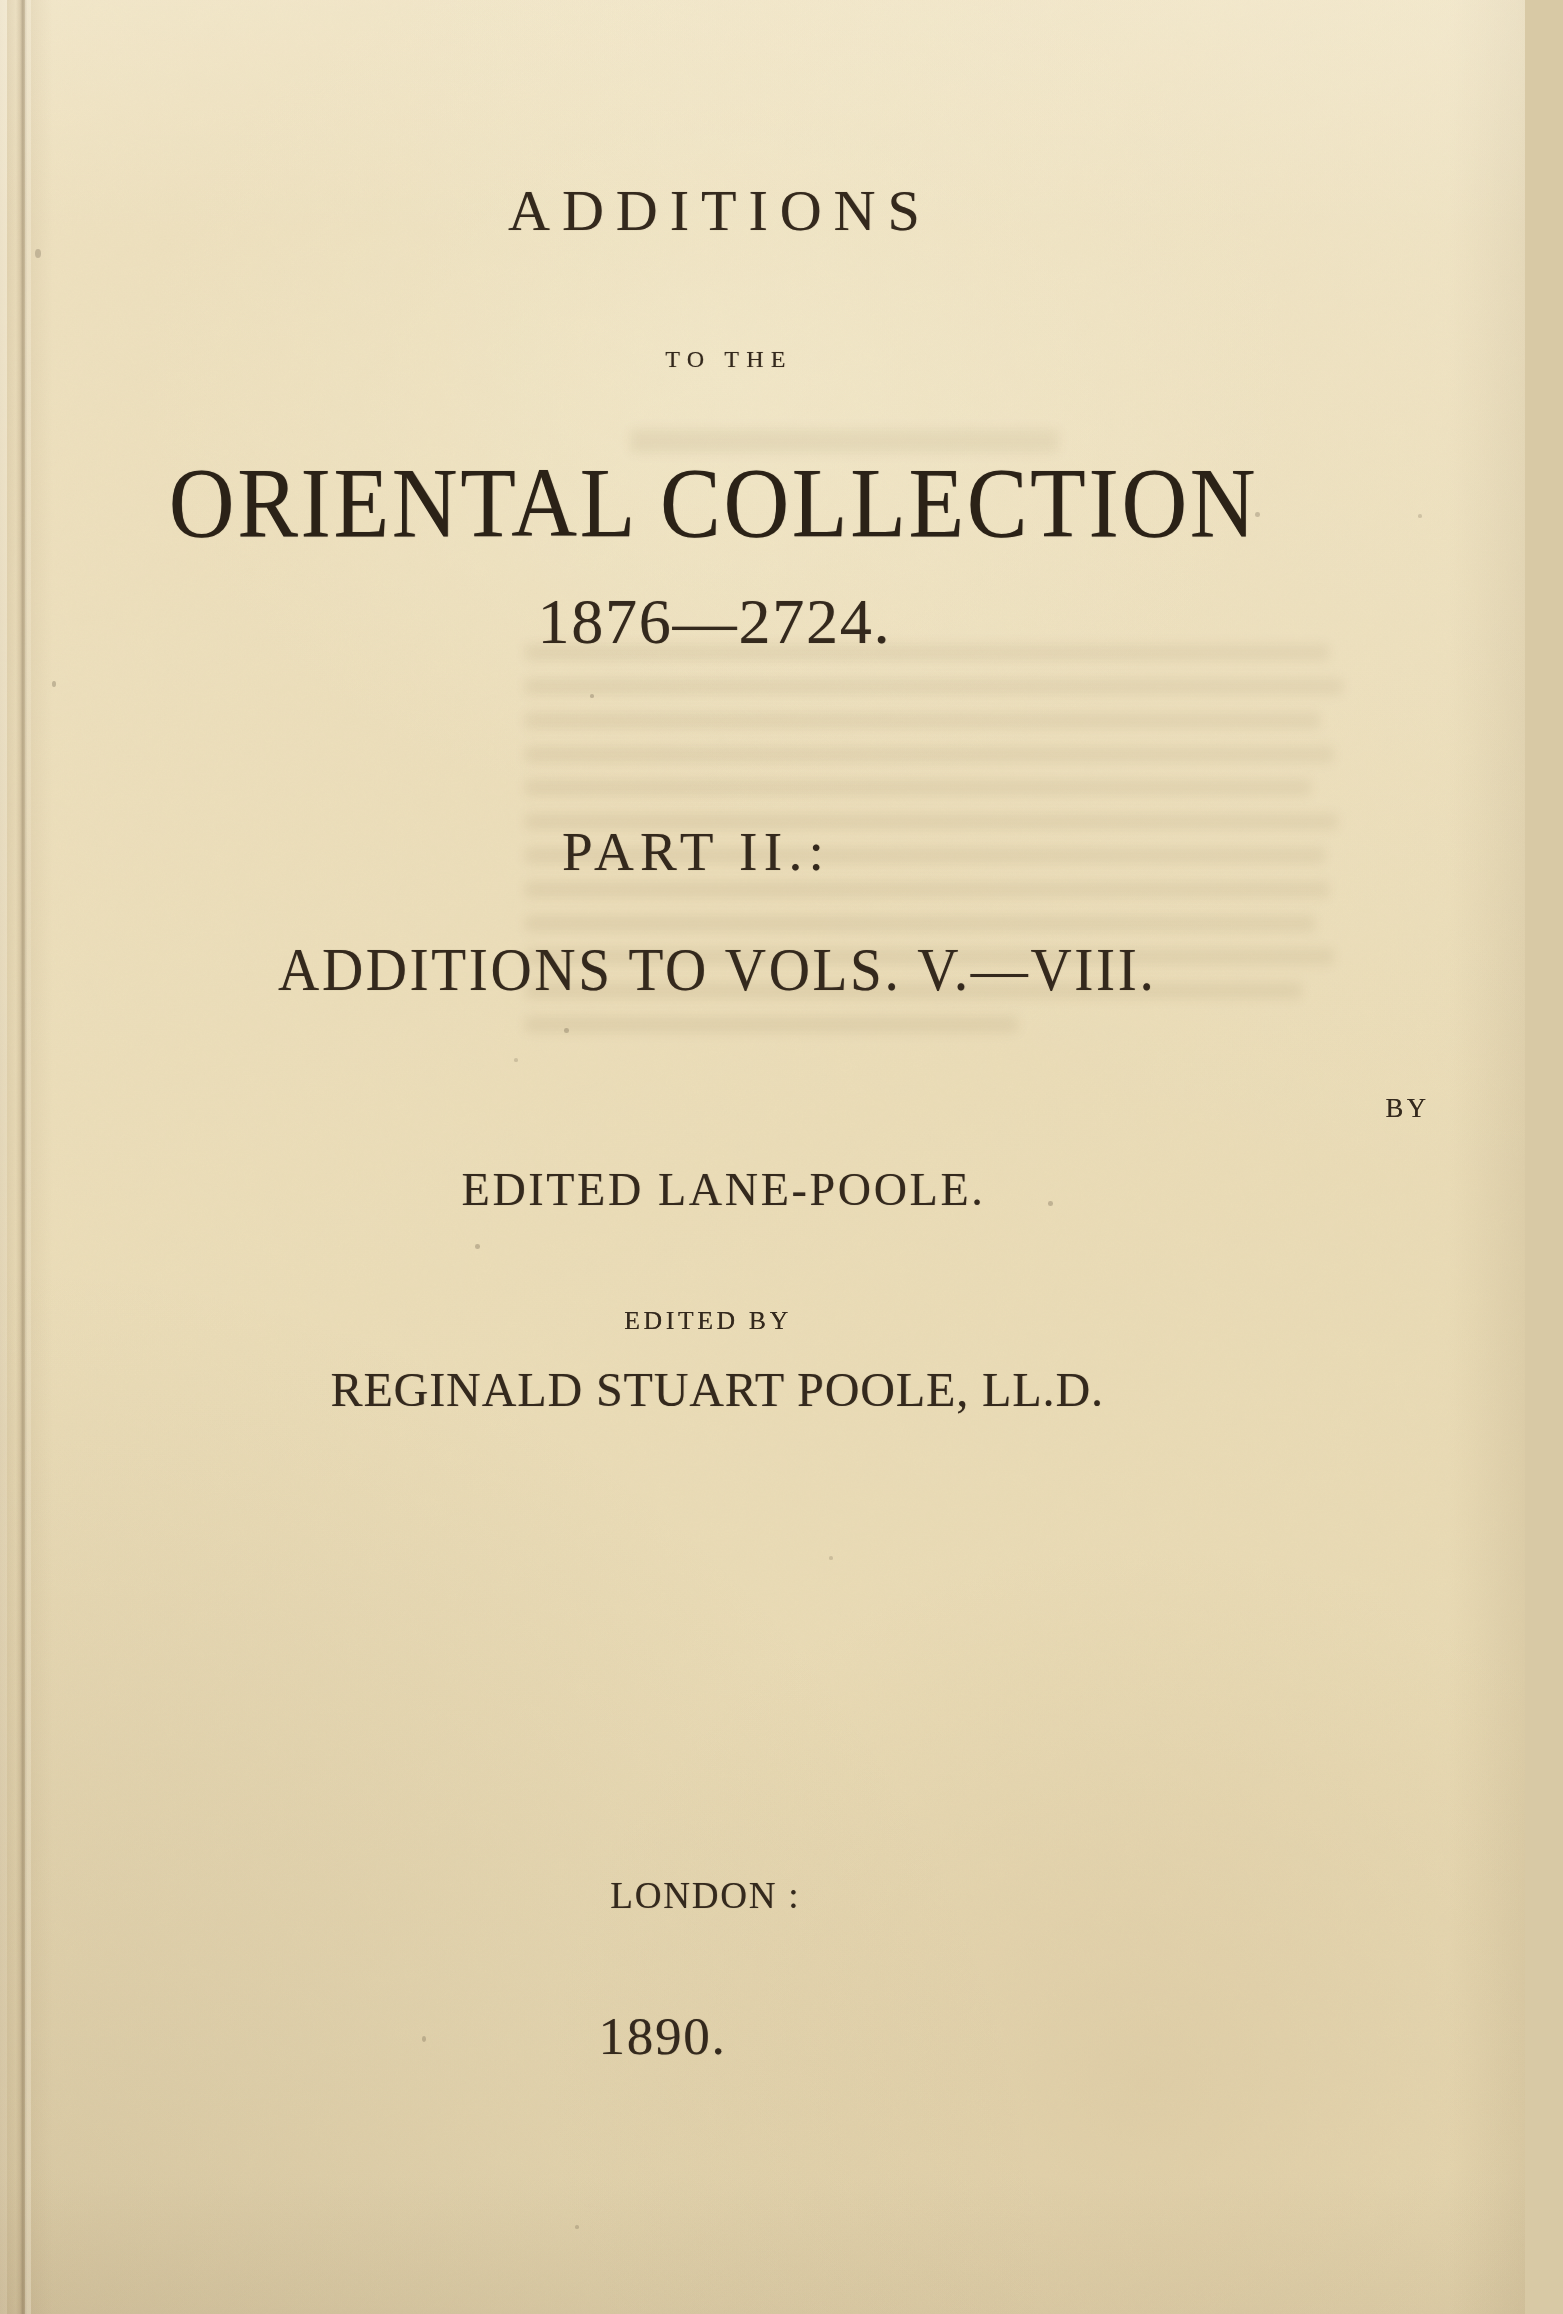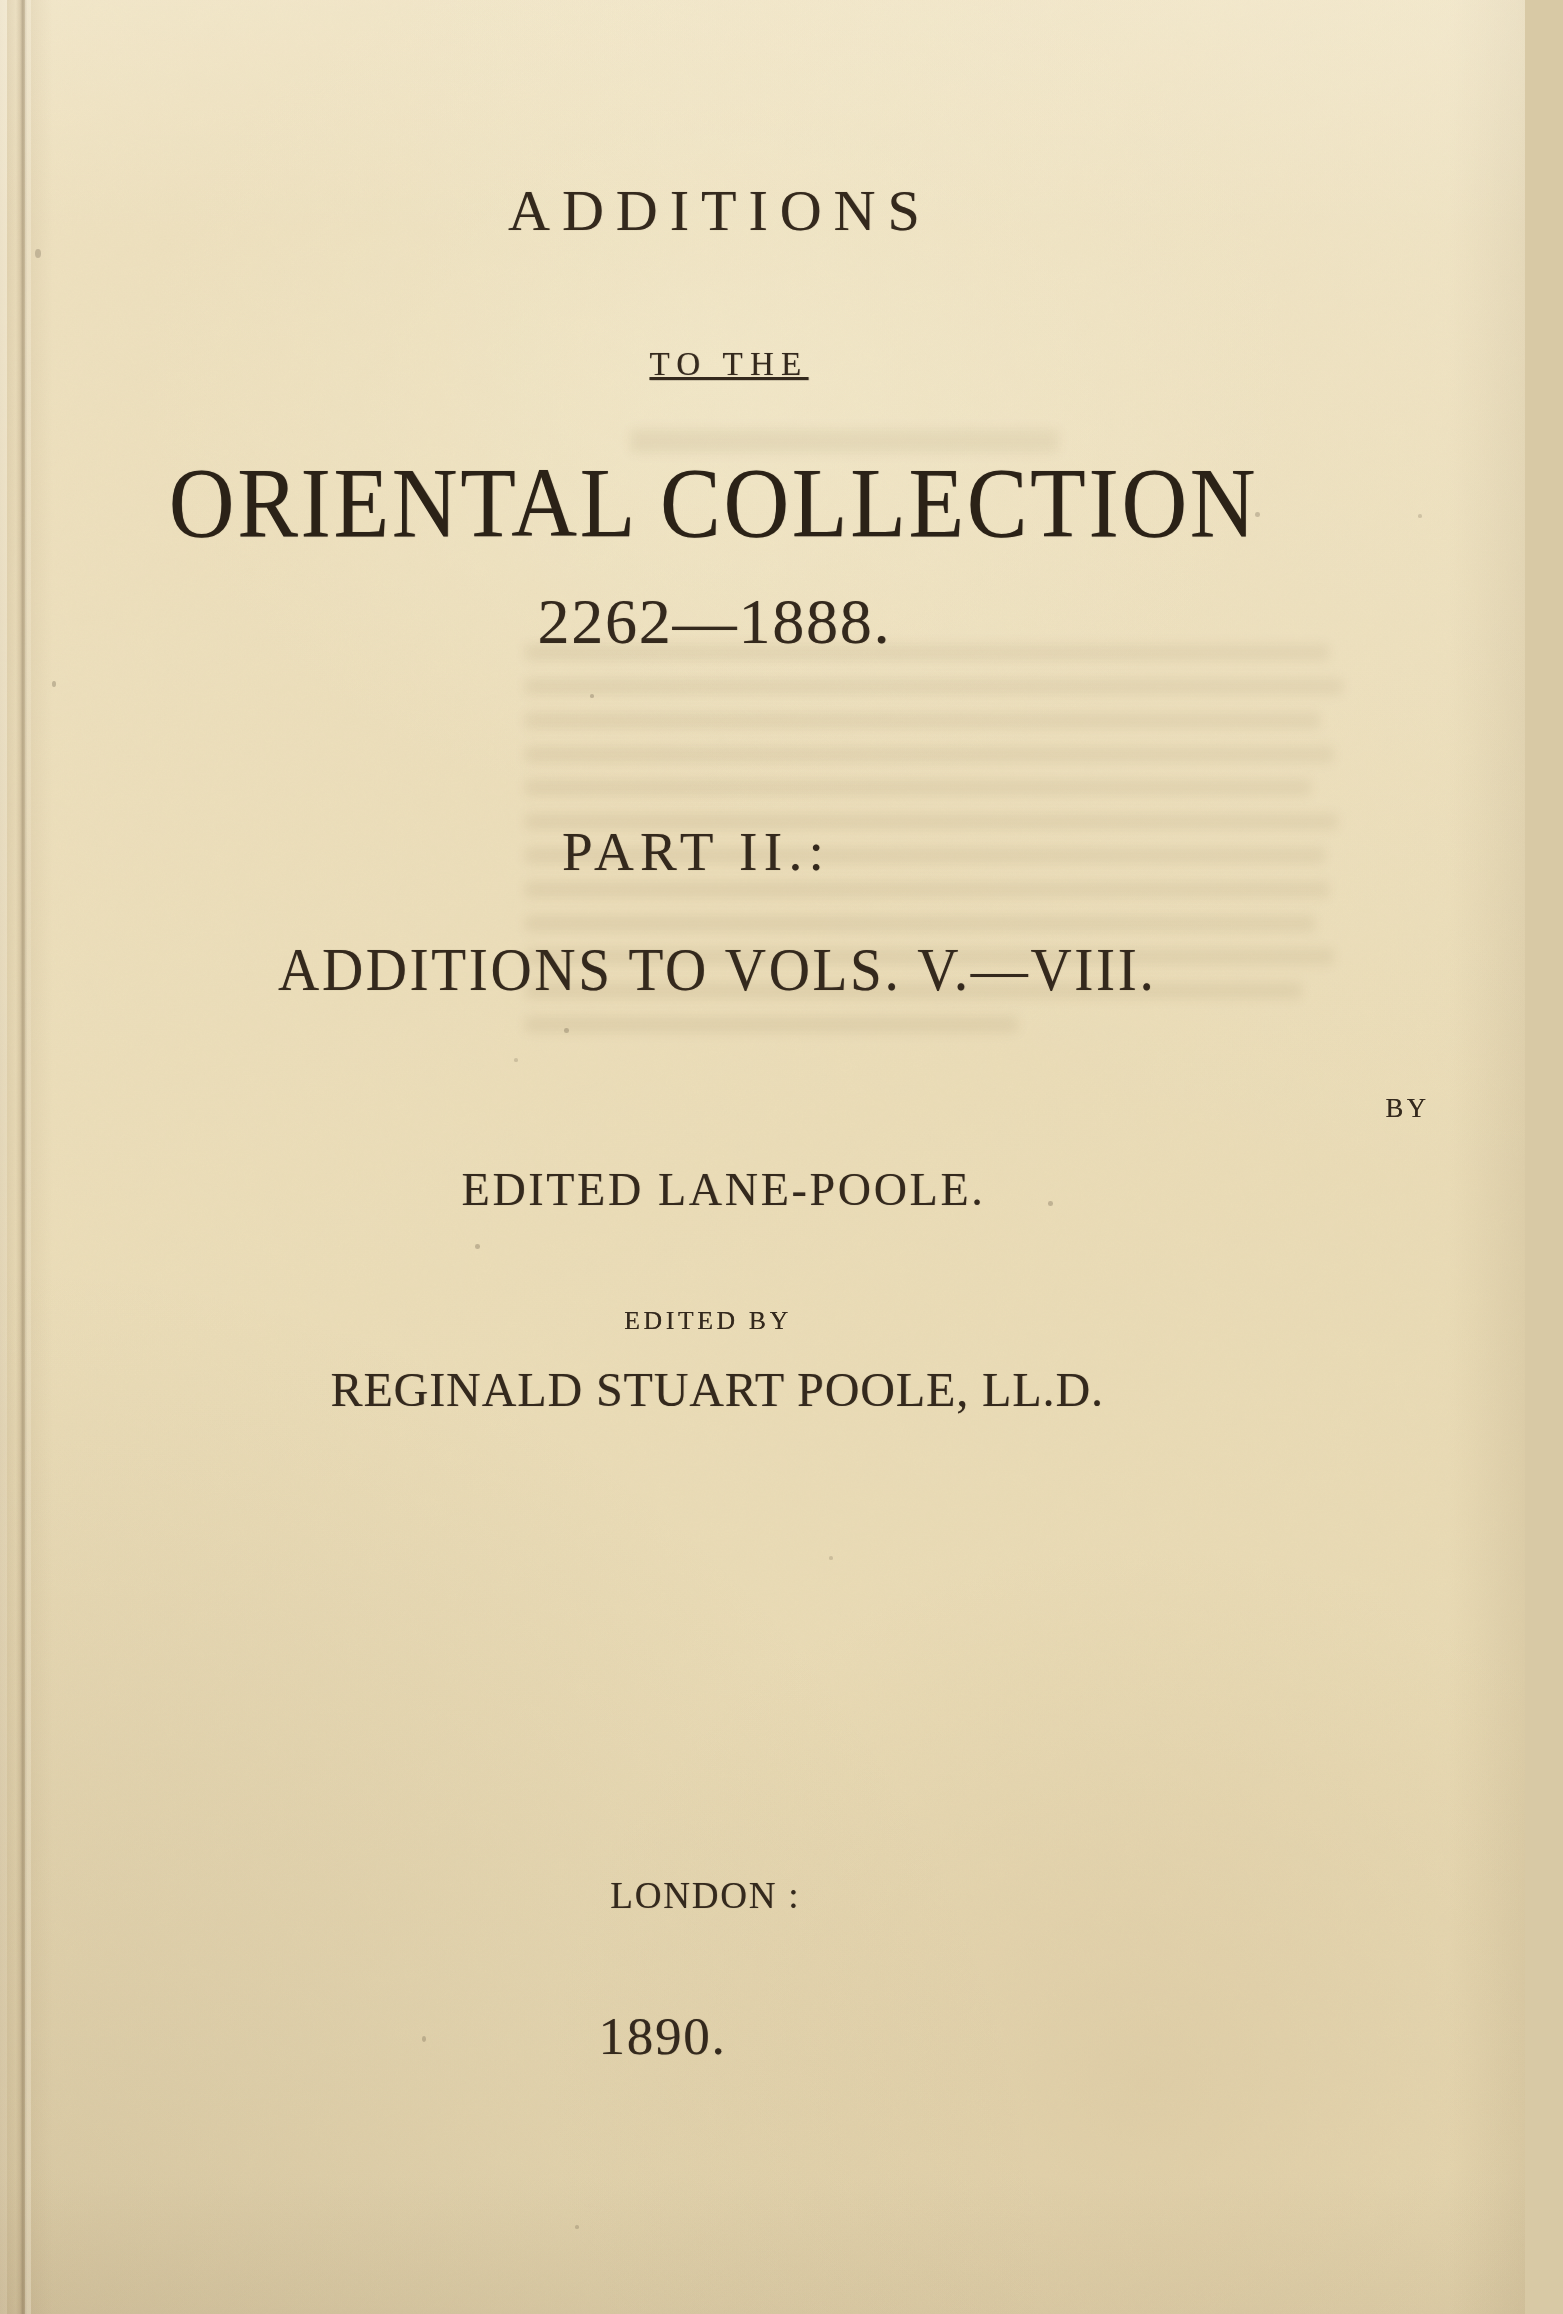--- a/index.html
+++ b/index.html
@@ -45,21 +45,21 @@
   .ghosts{position:absolute;inset:0;z-index:2;filter:blur(5.5px);opacity:.8;pointer-events:none;}
   .ghost{position:absolute;background:rgba(167,147,105,.20);border-radius:4.6px;}
   .speck{position:absolute;background:rgba(70,58,42,.5);border-radius:50%;filter:blur(0.5px);z-index:4;}
   .content{position:absolute;inset:0;z-index:5;}
   .line{
     position:absolute;width:1427px;left:0;text-align:center;
     color:var(--ink);line-height:1.05;white-space:nowrap;
     text-shadow:0.3px 0.4px 0.8px rgba(46,36,26,.45);
   }
   .l-series      {top:181px;font-size:58px;letter-spacing:12px;}
-  .l-connector   {top:347px;font-size:33px;letter-spacing:7.3px;text-decoration:underline;}
+  .l-connector   {top:347px;font-size:24px;letter-spacing:7.3px;}
   .l-main        {top:450px;font-size:91px;letter-spacing:2.7px;color:#2b2217;
                   transform:scaleY(1.10);transform-origin:50% 0;}
   .l-date        {top:588px;font-size:64px;letter-spacing:1.8px;}
   .l-part        {top:823px;font-size:55px;letter-spacing:6.4px;}
   .l-subtitle    {top:937px;font-size:57px;letter-spacing:2.7px;
                   transform:scaleY(1.08);transform-origin:50% 0;}
   .l-by          {top:1095px;font-size:26.5px;letter-spacing:3.7px;text-shadow:0.2px 0.2px 0.6px rgba(46,36,26,.75);}
   .l-author      {top:1166px;font-size:46px;letter-spacing:2.7px;}
   .l-editedby    {top:1308px;font-size:25.6px;letter-spacing:3.7px;text-shadow:0.2px 0.2px 0.6px rgba(46,36,26,.75);}
   .l-editor      {top:1365px;font-size:48px;letter-spacing:0.9px;}
@@ -117,21 +117,21 @@
   <div class="speck" style="left:475px;top:1244px;width:4.6px;height:4.6px;opacity:.5;"></div>
   <div class="speck" style="left:1048px;top:1201px;width:4.6px;height:4.6px;opacity:.5;"></div>
   <div class="speck" style="left:829px;top:1556px;width:3.7px;height:3.7px;opacity:.35;"></div>
   <div class="speck" style="left:422px;top:2036px;width:3.7px;height:5.5px;opacity:.45;"></div>
   <div class="speck" style="left:575px;top:2225px;width:3.7px;height:3.7px;opacity:.4;"></div>
 
   <div class="content">
     <div class="line l-series" style="left:6.4px;">ADDITIONS</div>
     <div class="line l-connector" style="left:15.5px;">TO THE</div>
     <div class="line l-main" style="left:0;">ORIENTAL COLLECTION</div>
-    <div class="line l-date" style="left:0.9px;">2262—1888.</div>
+    <div class="line l-date" style="left:0.9px;">1876—2724.</div>
     <div class="line l-part" style="left:-17.4px;">PART II.:</div>
     <div class="line l-subtitle" style="left:3.7px;">ADDITIONS TO VOLS. V.—VIII.</div>
     <div class="line l-by" style="left:2.7px;text-align:right;">BY</div>
     <div class="line l-author" style="left:10px;">EDITED LANE-POOLE.</div>
     <div class="line l-editedby" style="left:-5.5px;">EDITED BY</div>
     <div class="line l-editor" style="left:3.7px;">REGINALD STUART POOLE, LL.D.</div>
     <div class="line l-city" style="left:-8.2px;">LONDON :</div>
     <div class="line l-year" style="left:-51px;">1890.</div>
   </div>
 </div>

